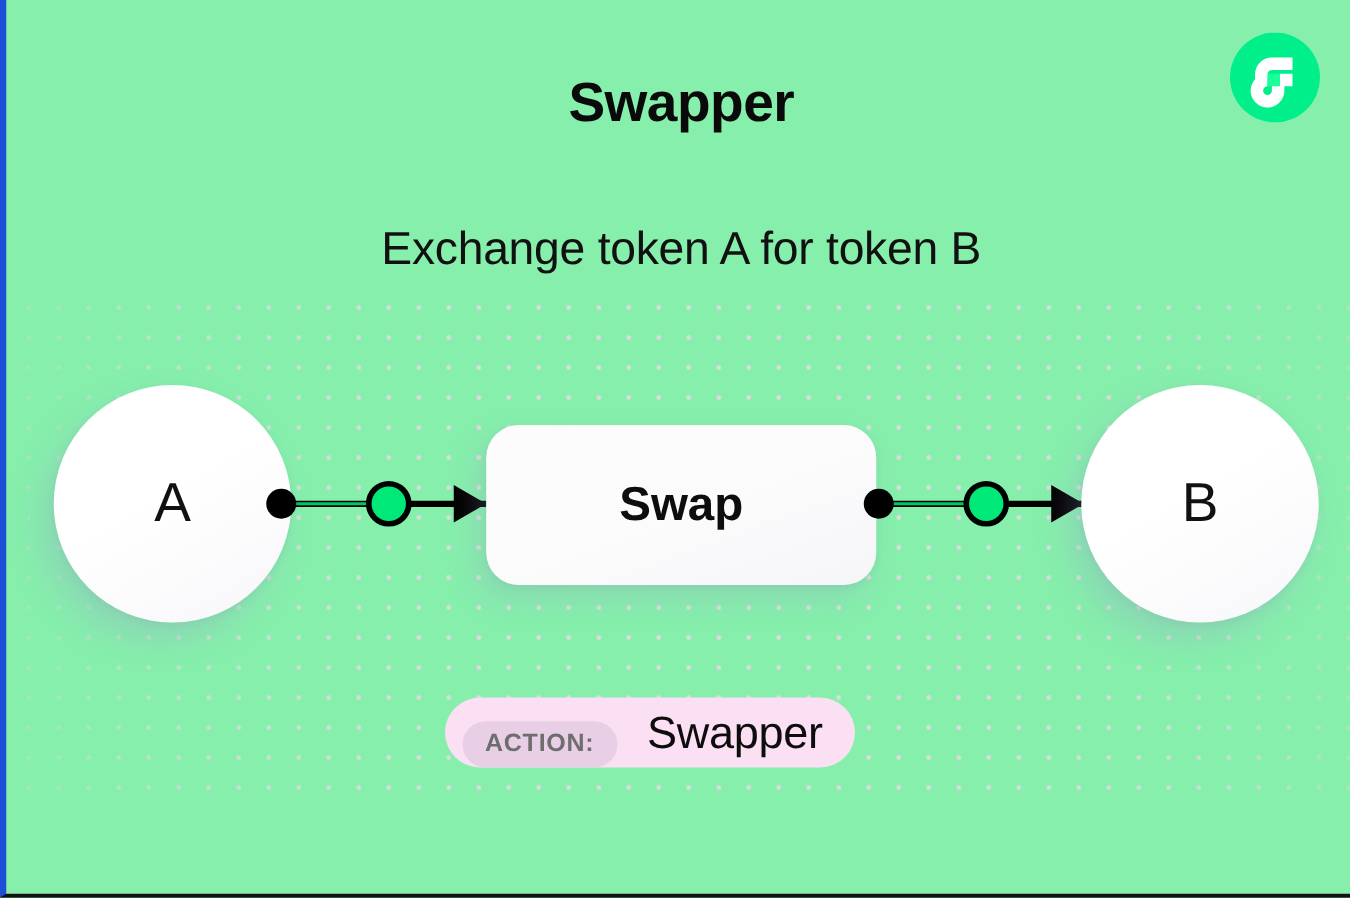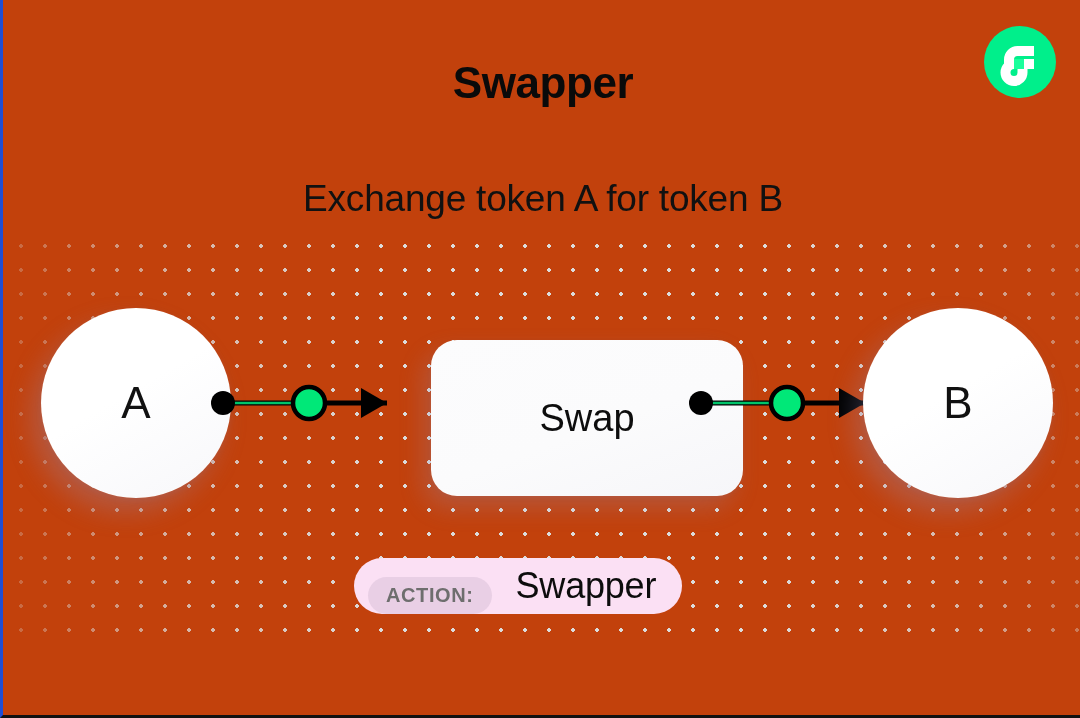--- a/index.html
+++ b/index.html
@@ -4,24 +4,24 @@
 <style>
   html, body {
     margin: 0;
     padding: 0;
     background: #0a0a0a;
   }
   #page {
     position: relative;
     width: 1080px;
     height: 718px;
-    background: #c2410c;
+    background: #86efac;
     overflow: hidden;
     font-family: "Liberation Sans", sans-serif;
-    border-left: 3px solid #1d4ed8;
+    border-left: 5px solid #1d4ed8;
     border-bottom: 3px solid #111111;
     box-sizing: border-box;
   }
 
   
   #dot-grid {
     position: absolute;
     left: 0; top: 228px;
     width: 1080px; height: 420px;
     background-image: radial-gradient(#dcdcdc 1.9px, transparent 2.1px);
@@ -75,32 +75,31 @@
     font-size: 44px;
     color: #111111;
     font-weight: 400;
   }
   #node-a { left: 38px; top: 308px; }
   #node-b { left: 860px; top: 308px; }
 
   #swap-box {
     position: absolute;
     left: 384px; top: 340px;
-    width: 312px; height: 156px;
+    width: 312px; height: 128px;
     border-radius: 26px;
     background: linear-gradient(160deg, #fcfcfd 0%, #fbfbfc 55%, #f6f6f9 100%);
     box-shadow: -8px 12px 24px rgba(150,150,195,0.24),
                 0 2px 5px rgba(120,120,160,0.10);
     display: flex;
     align-items: center;
     justify-content: center;
     font-size: 38px;
     color: #0d0d0d;
-    font-weight: 400;
-    margin-left: 44px;
+    font-weight: 700;
   }
 
   
   .connector { position: absolute; }
   #connector-1 { left: 198px; top: 378px; }
   #connector-2 { left: 680px; top: 378px; }
 
   
   #action-badge {
     position: absolute;

